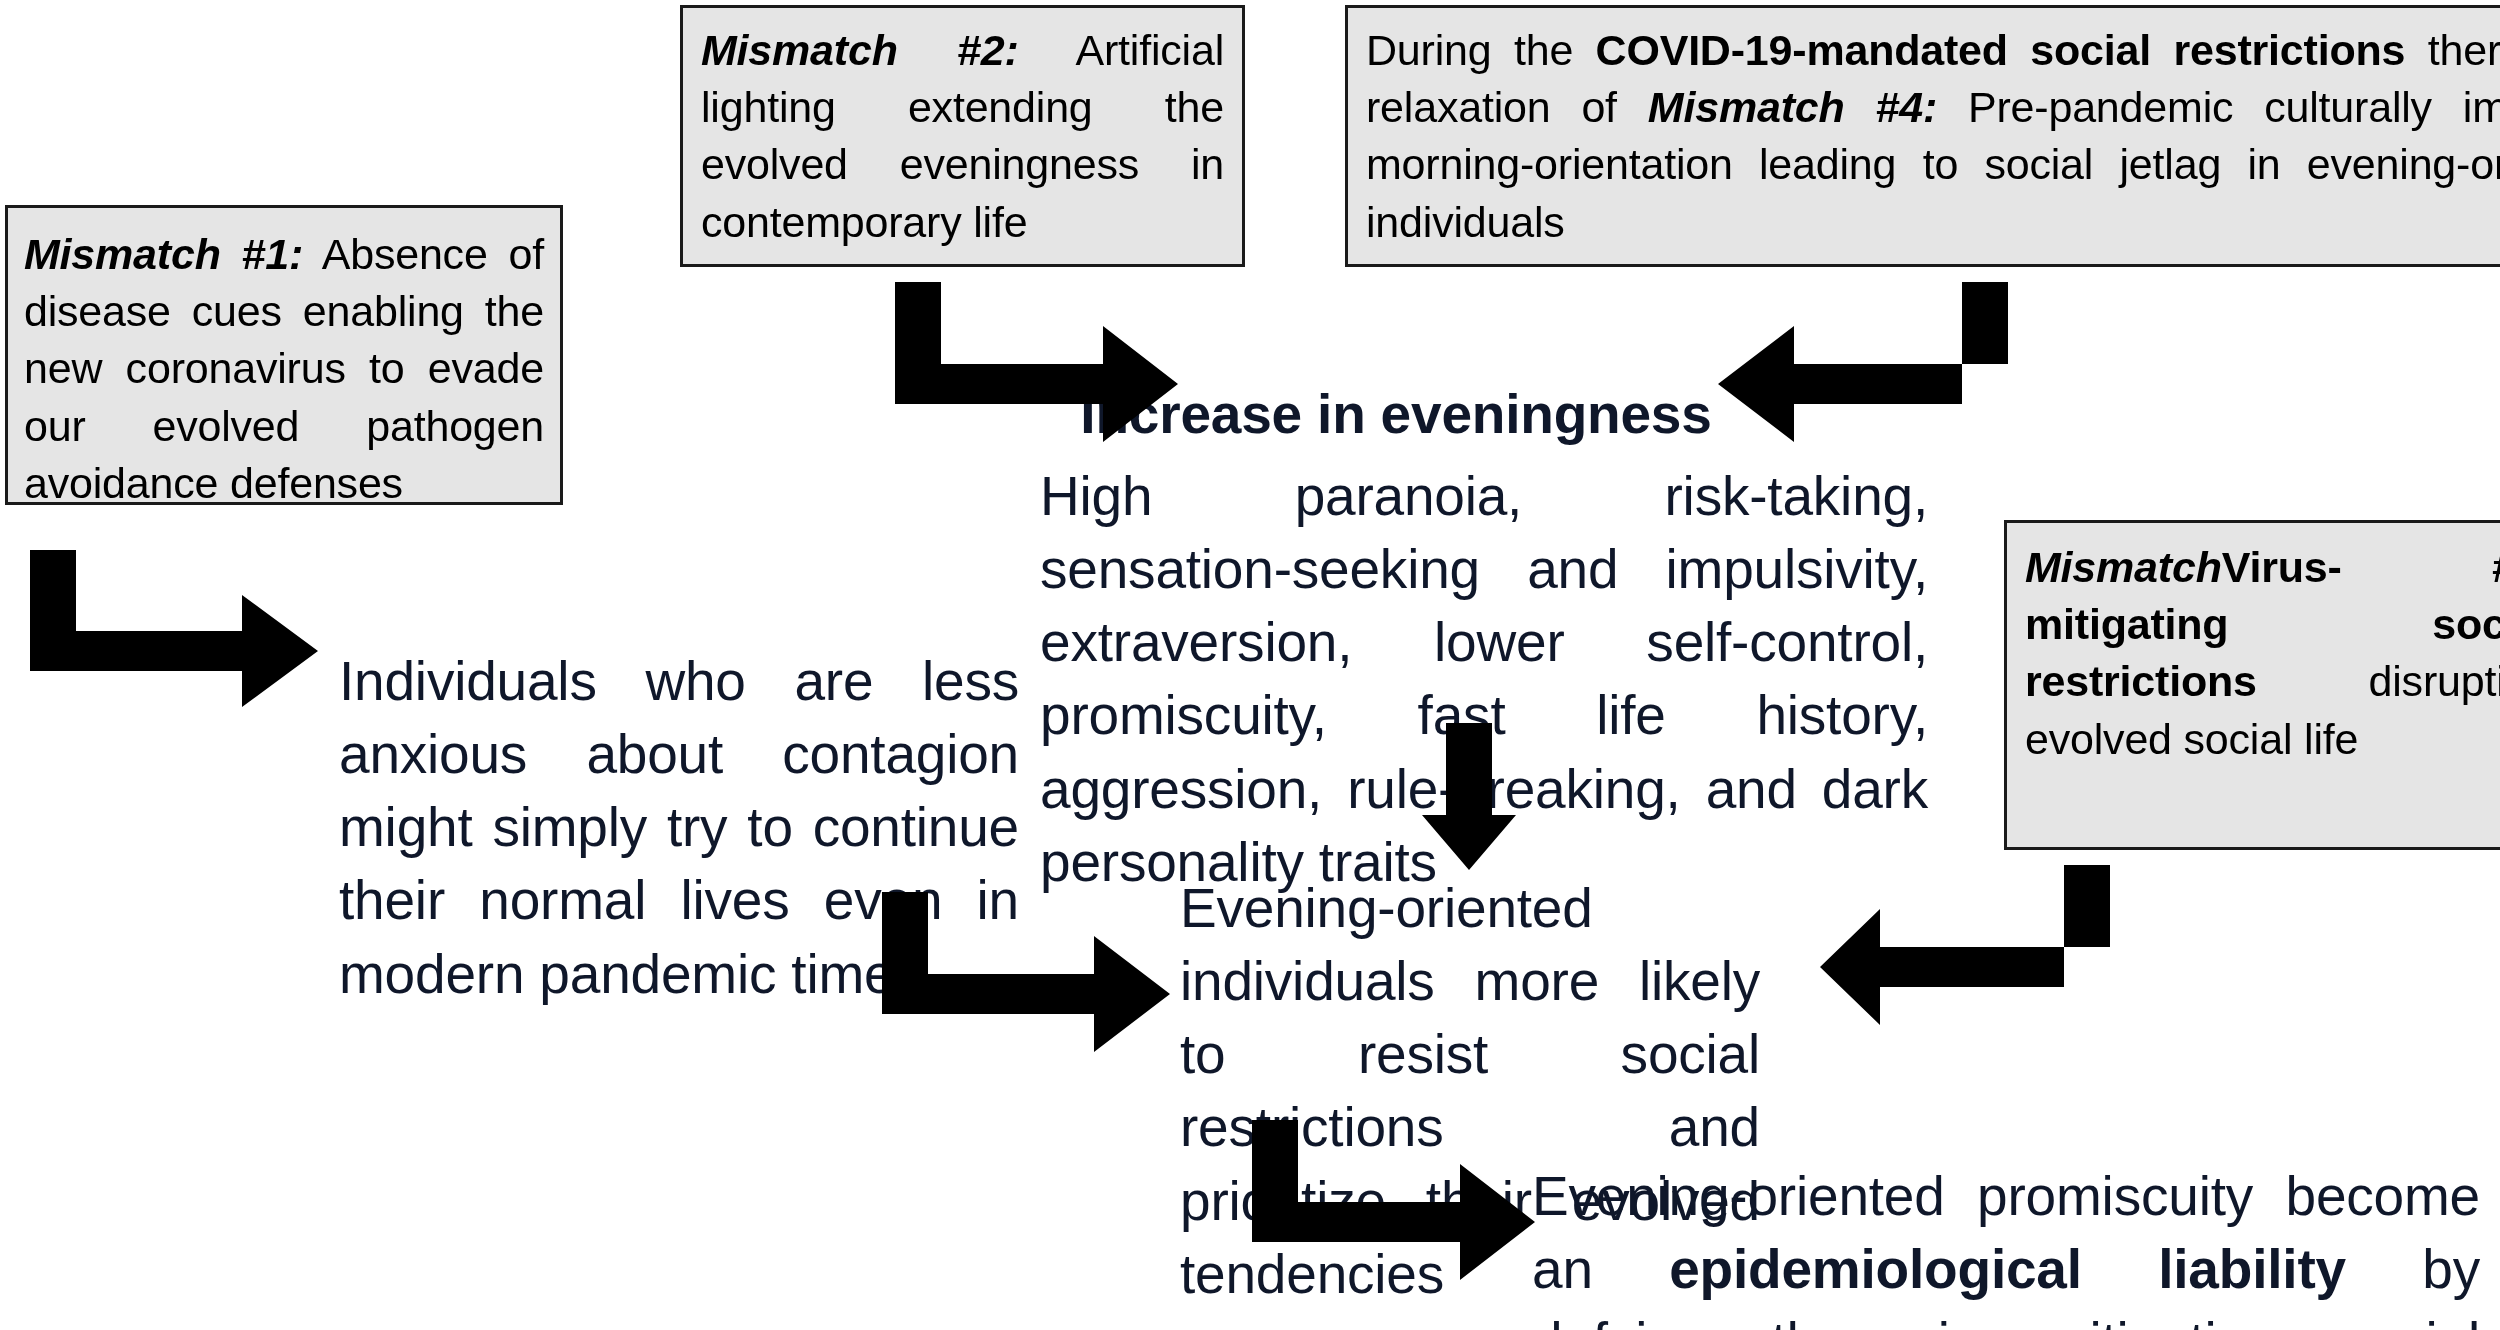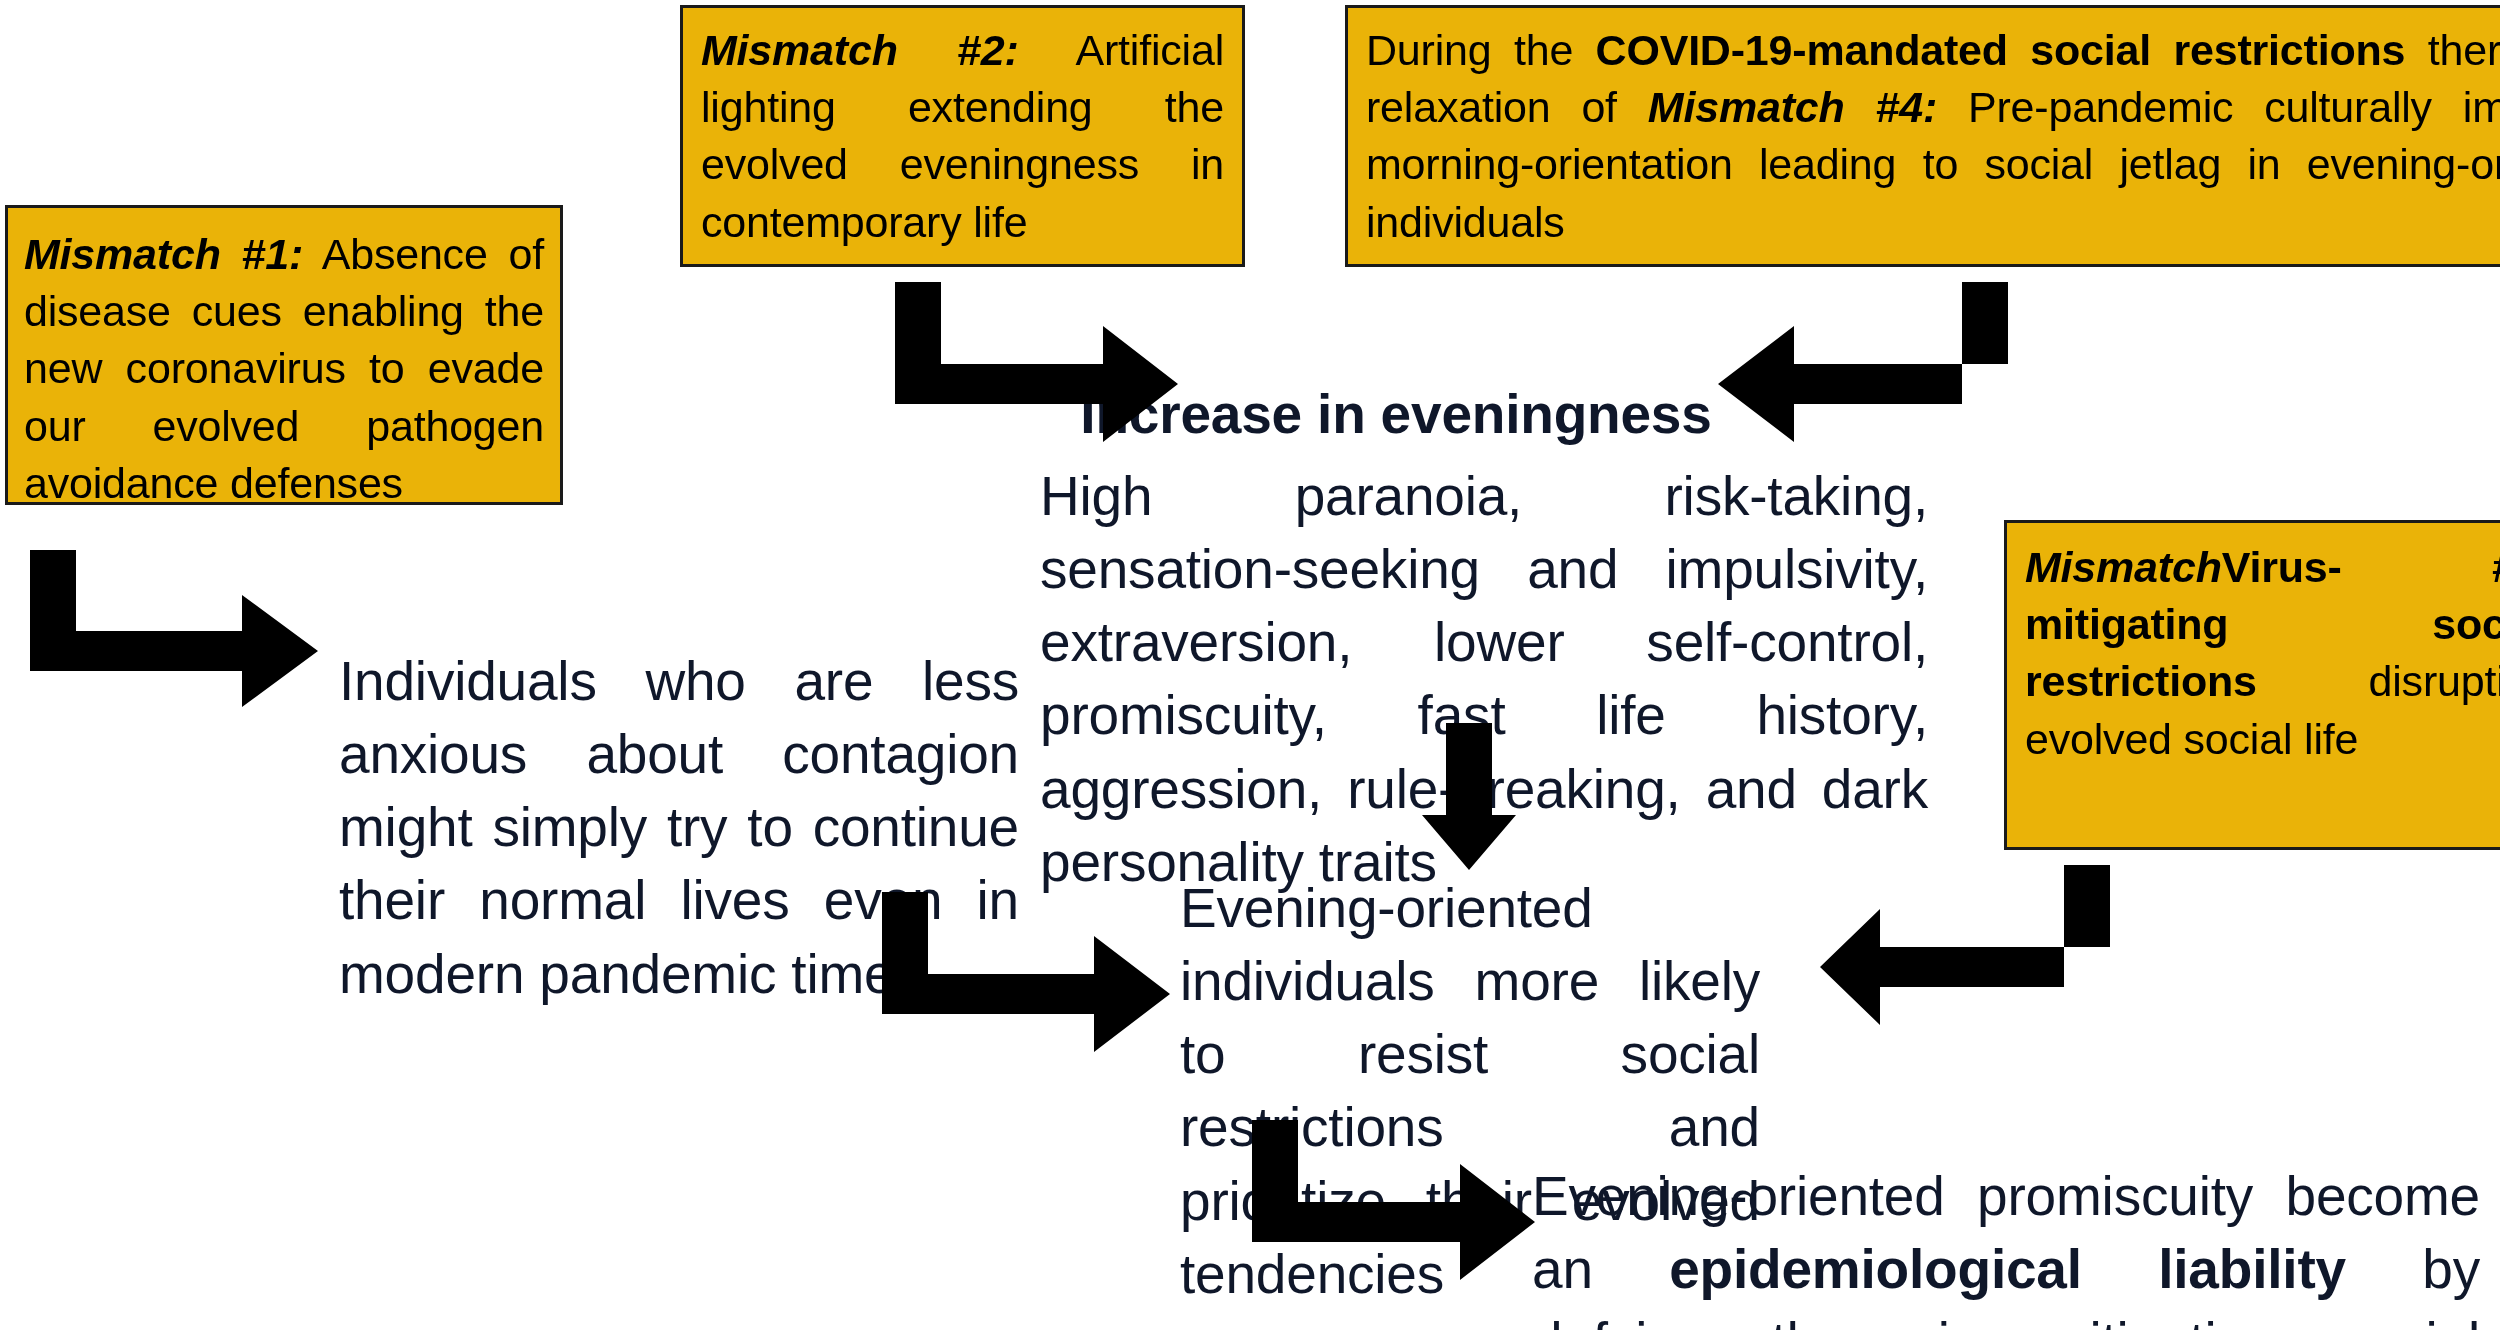--- a/index.html
+++ b/index.html
@@ -14,21 +14,21 @@
     position: relative;
     width: 2500px;
     height: 1330px;
     background: #ffffff;
     overflow: hidden;
   }
   .box {
     position: absolute;
     box-sizing: border-box;
     border: 3px solid #1a1a1a;
-    background: #eab308;
+    background: #e5e5e5;
     color: #000000;
     text-align: justify;
     text-align-last: left;
     font-size: 43px;
     line-height: 1.33;
     letter-spacing: -0.2px;
   }
   .txt {
     position: absolute;
     box-sizing: border-box;

